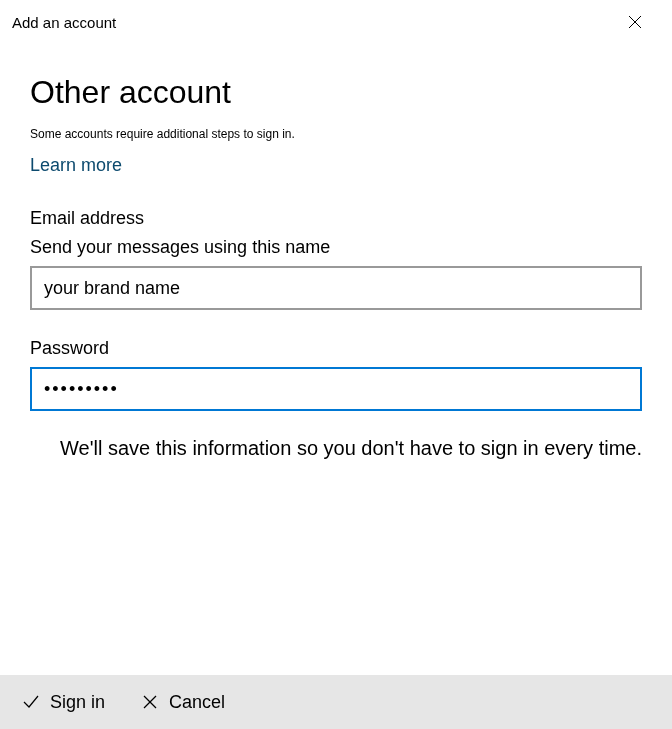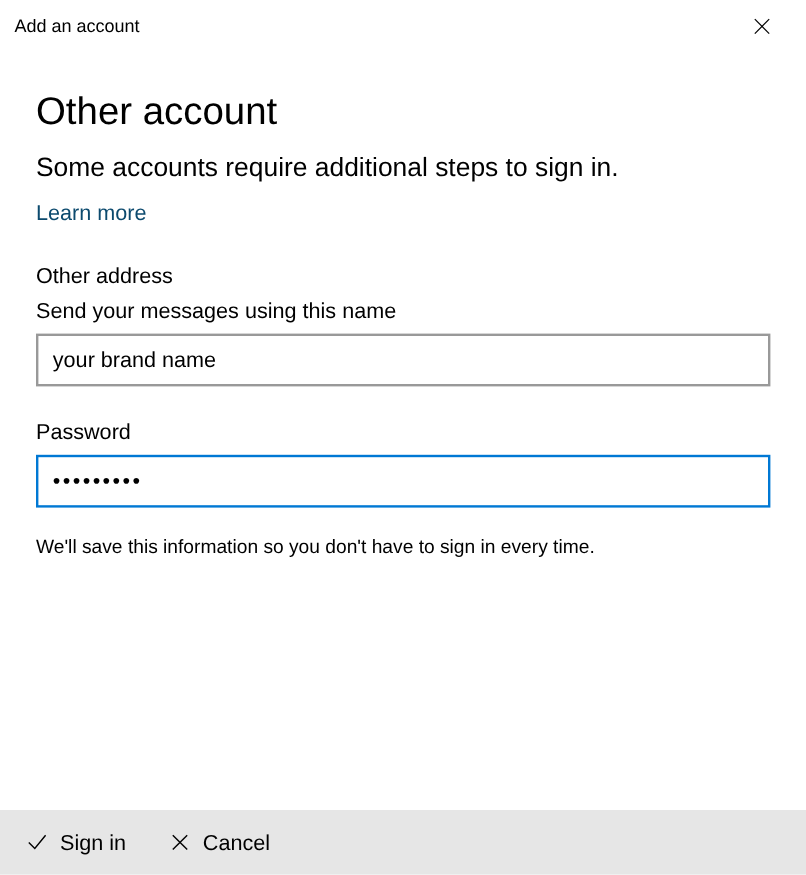--- a/index.html
+++ b/index.html
@@ -41,21 +41,21 @@
     .content {
       flex: 1;
       padding: 30px 30px 0 30px;
     }
     .page-heading {
       font-size: 32px;
       font-weight: 400;
       margin-bottom: 16px;
     }
     .subtext {
-      font-size: 22px;
+      font-size: 12px;
       margin-bottom: 14px;
     }
     .learn-more {
       font-size: 18px;
       color: #0c4a6e;
       text-decoration: none;
       display: inline-block;
       margin-bottom: 32px;
       cursor: pointer;
     }
@@ -74,23 +74,24 @@
       outline: none;
       background: #ffffff;
     }
     .text-input.focused {
       border: 2px solid #0078d4;
     }
     .password-input {
       letter-spacing: 2px;
     }
     .save-note {
-      font-size: 16px;
+      font-size: 20px;
       line-height: 1.5;
       margin-top: -6px;
+      text-align: right;
     }
     .footer {
       height: 54px;
       background: #e6e6e6;
       display: flex;
       align-items: center;
       justify-content: flex-start;
       padding: 0 22px;
       gap: 36px;
     }
@@ -121,21 +122,21 @@
       <line x1="13" y1="1" x2="1" y2="13" stroke="#000" stroke-width="1"></line>
     </svg>
   </button>
 </div>
 
 <div class="content">
   <h1 class="page-heading">Other account</h1>
   <p class="subtext">Some accounts require additional steps to sign in.</p>
   <a class="learn-more">Learn more</a>
 
-  <div class="field-label">Other address</div>
+  <div class="field-label">Email address</div>
 
   <div class="field-label">Send your messages using this name</div>
   <input type="text" class="text-input" value="your brand name" style="">
 
   <div class="field-label">Password</div>
   <input type="text" class="text-input password-input focused" value="•••••••••" style="">
 
   <p class="save-note">We'll save this information so you don't have to sign in every time.</p>
 </div>
 

